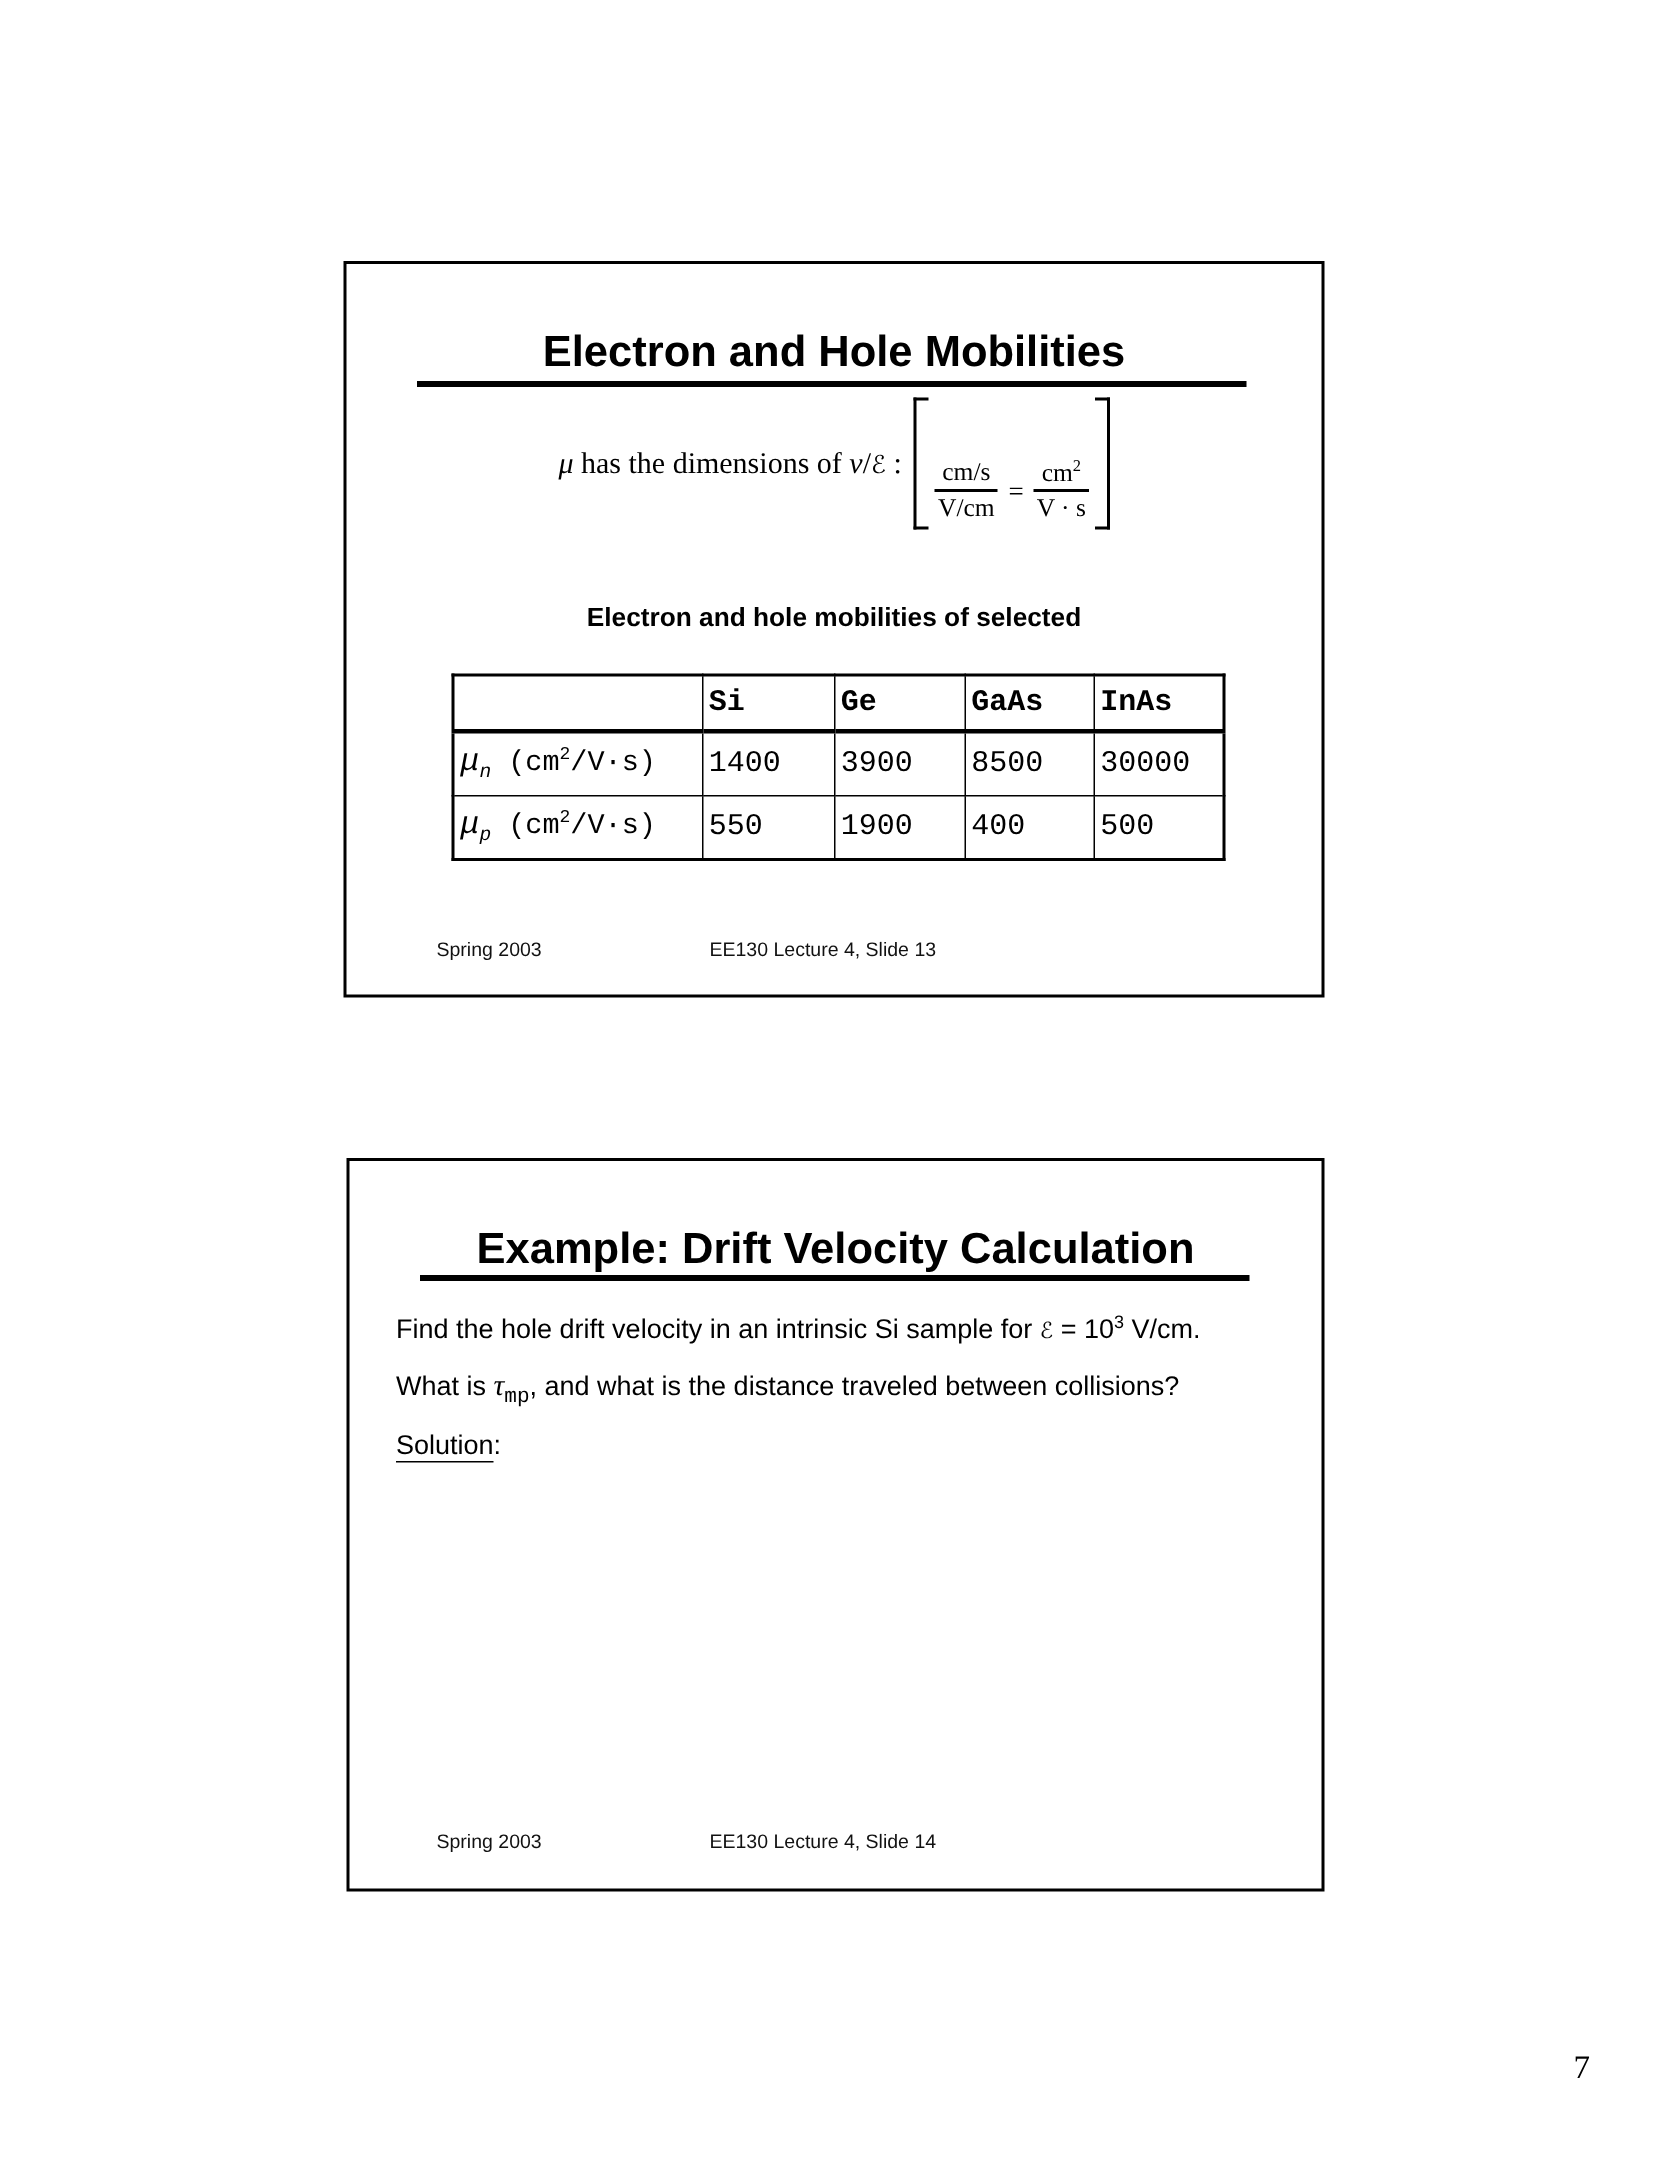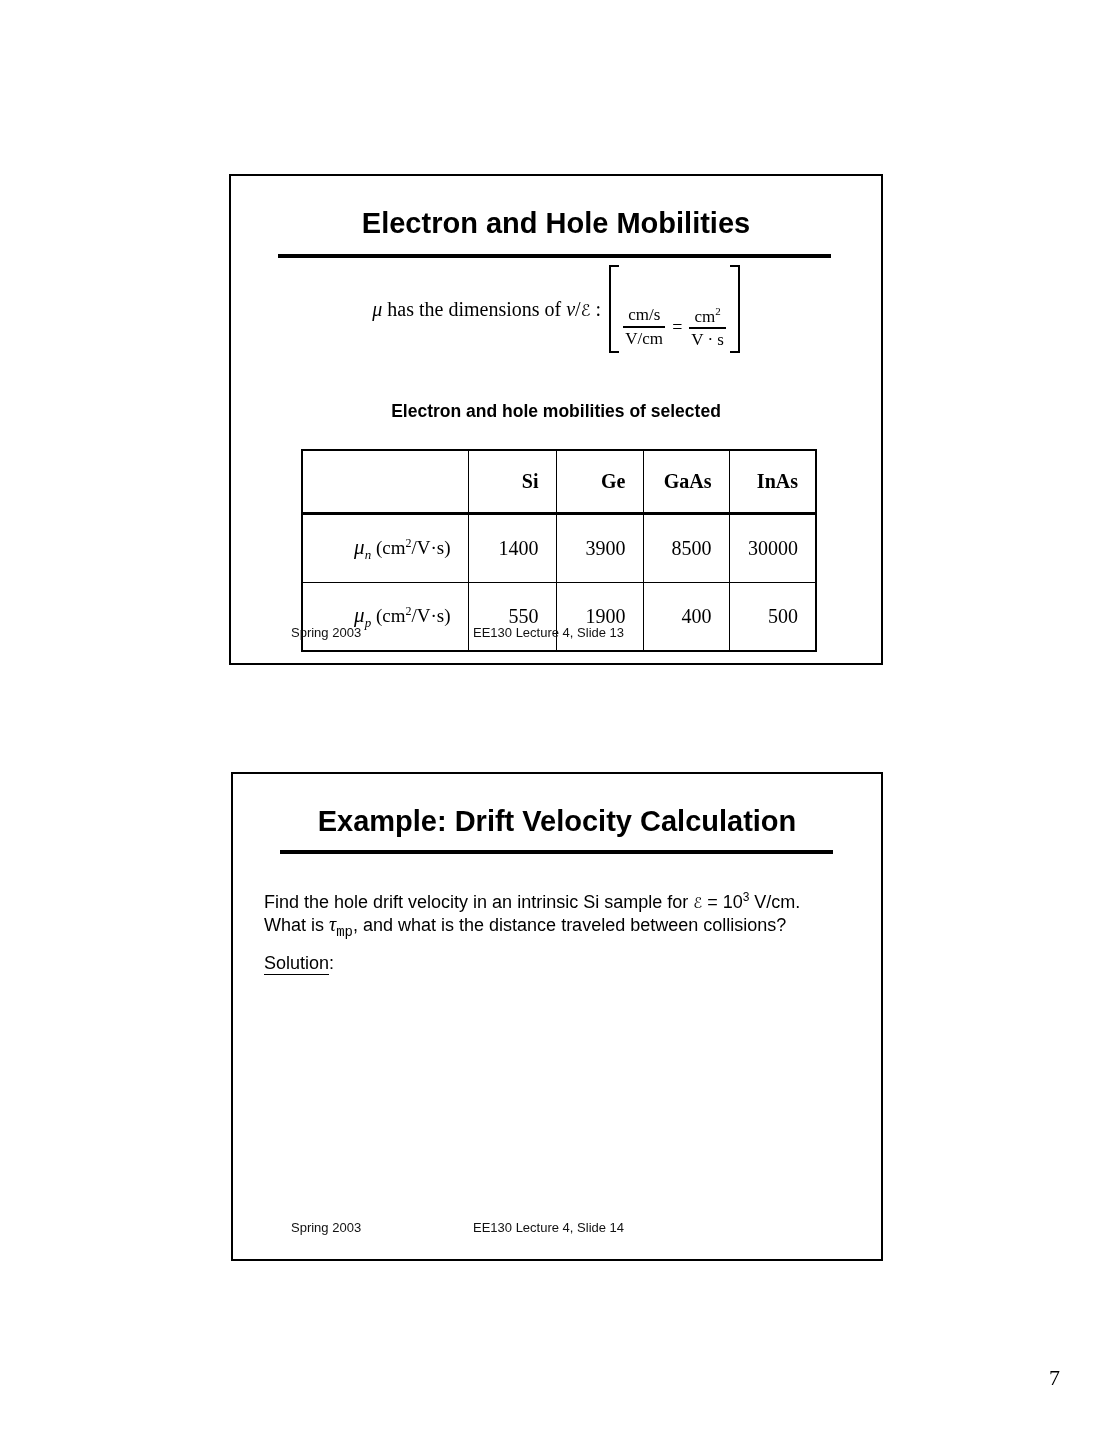--- a/index.html
+++ b/index.html
@@ -14,21 +14,21 @@
   .slide {
     position:absolute;
     background:#fff;
     border:2px solid #000;
   }
   #slide1 { left:229px; top:174px; width:650px; height:487px; }
   #slide2 { left:231px; top:772px; width:648px; height:485px; }
 
   .slide-title {
     position:absolute; top:30px; left:0; right:0;
-    margin:0;
+    margin:12px;
     text-align:center;
     font-size:29px; font-weight:bold;
     letter-spacing:0px;
     line-height:1.2;
   }
   .title-rule {
     position:absolute; left:47px; width:553px; height:4px;
     background:#000;
   }
   #slide1 .title-rule { top:78px; }
@@ -79,23 +79,23 @@
   .tbl-caption .it { font-style:italic; }
 
   table.mob {
     position:absolute; left:70px; top:273px;
     border-collapse:collapse;
     border:2px solid #000;
     table-layout:fixed;
   }
   table.mob th, table.mob td {
     border:1.5px solid #000;
-    text-align:right; vertical-align:middle;
-    font-family:Liberation Serif, serif;
-    padding:17px;
+    text-align:left; vertical-align:middle;
+    font-family:Liberation Mono, monospace;
+    padding:4px;
   }
   table.mob th { height:27px; font-size:20px; font-weight:bold; border-bottom:3px solid #000; }
   table.mob td { height:33px; font-size:20px; }
   table.mob td.lbl { font-size:19px; }
   table.mob td.lbl .mu { font-style:italic; font-size:21px; }
   table.mob td.lbl sub { font-size:13px; font-style:italic; }
   table.mob td.lbl sup { font-size:12px; }
   .cw0 { width:166px; } .cw1 { width:88px; } .cw2 { width:87px; } .cw3 { width:86px; } .cw4 { width:87px; }
 
   
@@ -107,21 +107,21 @@
   #slide1 .footer-left  { left:60px;  top:449px; }
   #slide1 .footer-center{ left:242px; top:449px; }
   #slide2 .footer-left  { left:58px;  top:446px; }
   #slide2 .footer-center{ left:240px; top:446px; }
 
   
   .b-line {
     position:absolute; left:31px;
     font-size:18px; white-space:nowrap;
   }
-  #b-line1 { top:100px;margin-top:16px; }
+  #b-line1 { top:100px; }
   #b-line2 { top:139px; }
   #b-line3 { top:179px; }
   .b-line sup { font-size:12px; }
   .tau {
     font-family:"Liberation Serif", serif;
     font-style:italic; font-size:20px;
   }
   .tau-sub {
     font-family:Liberation Mono, monospace;
     font-size:14px;

